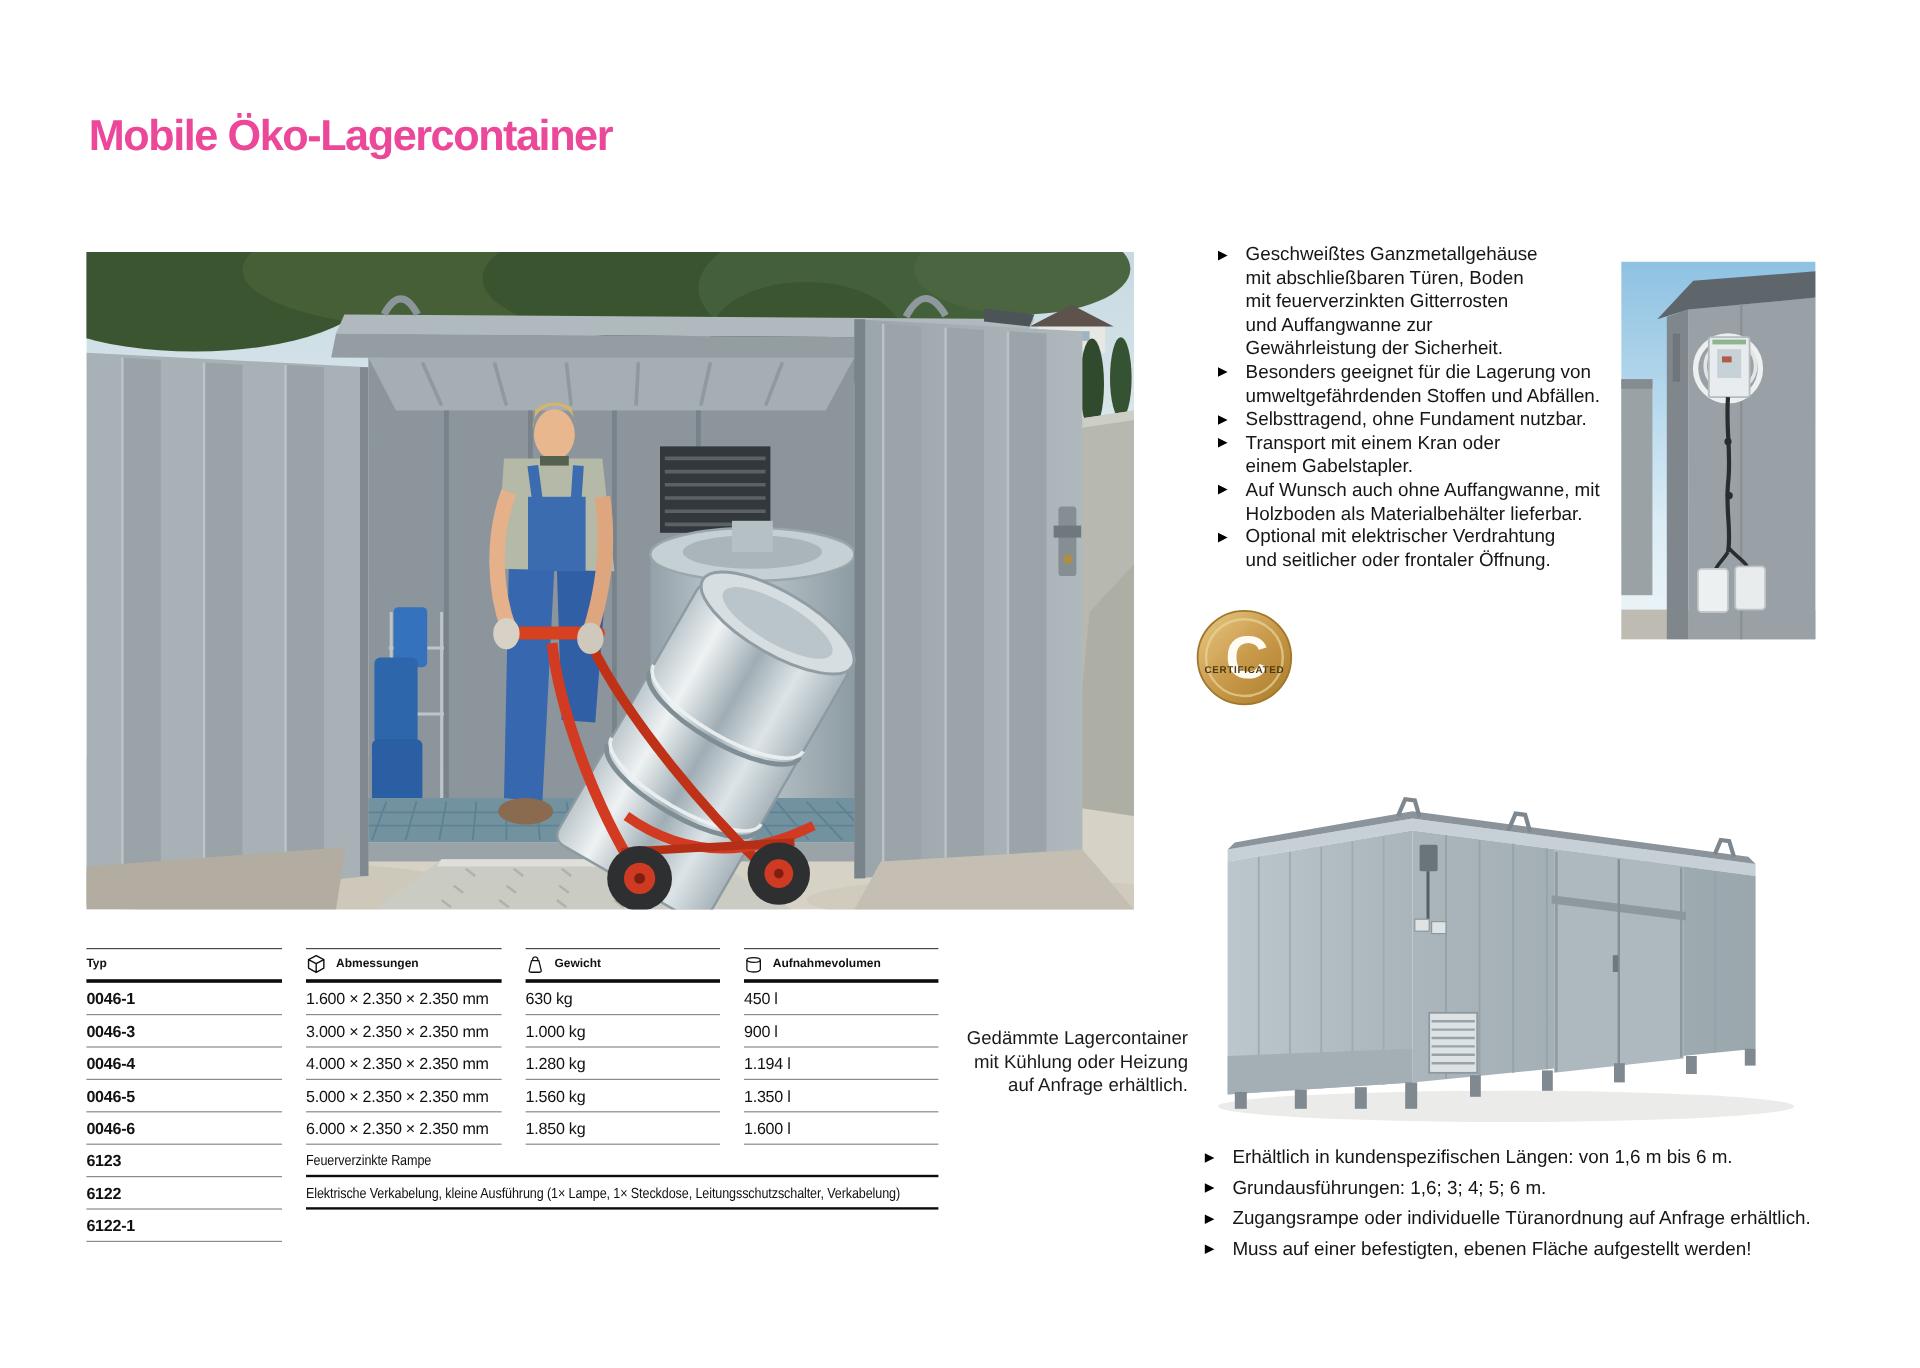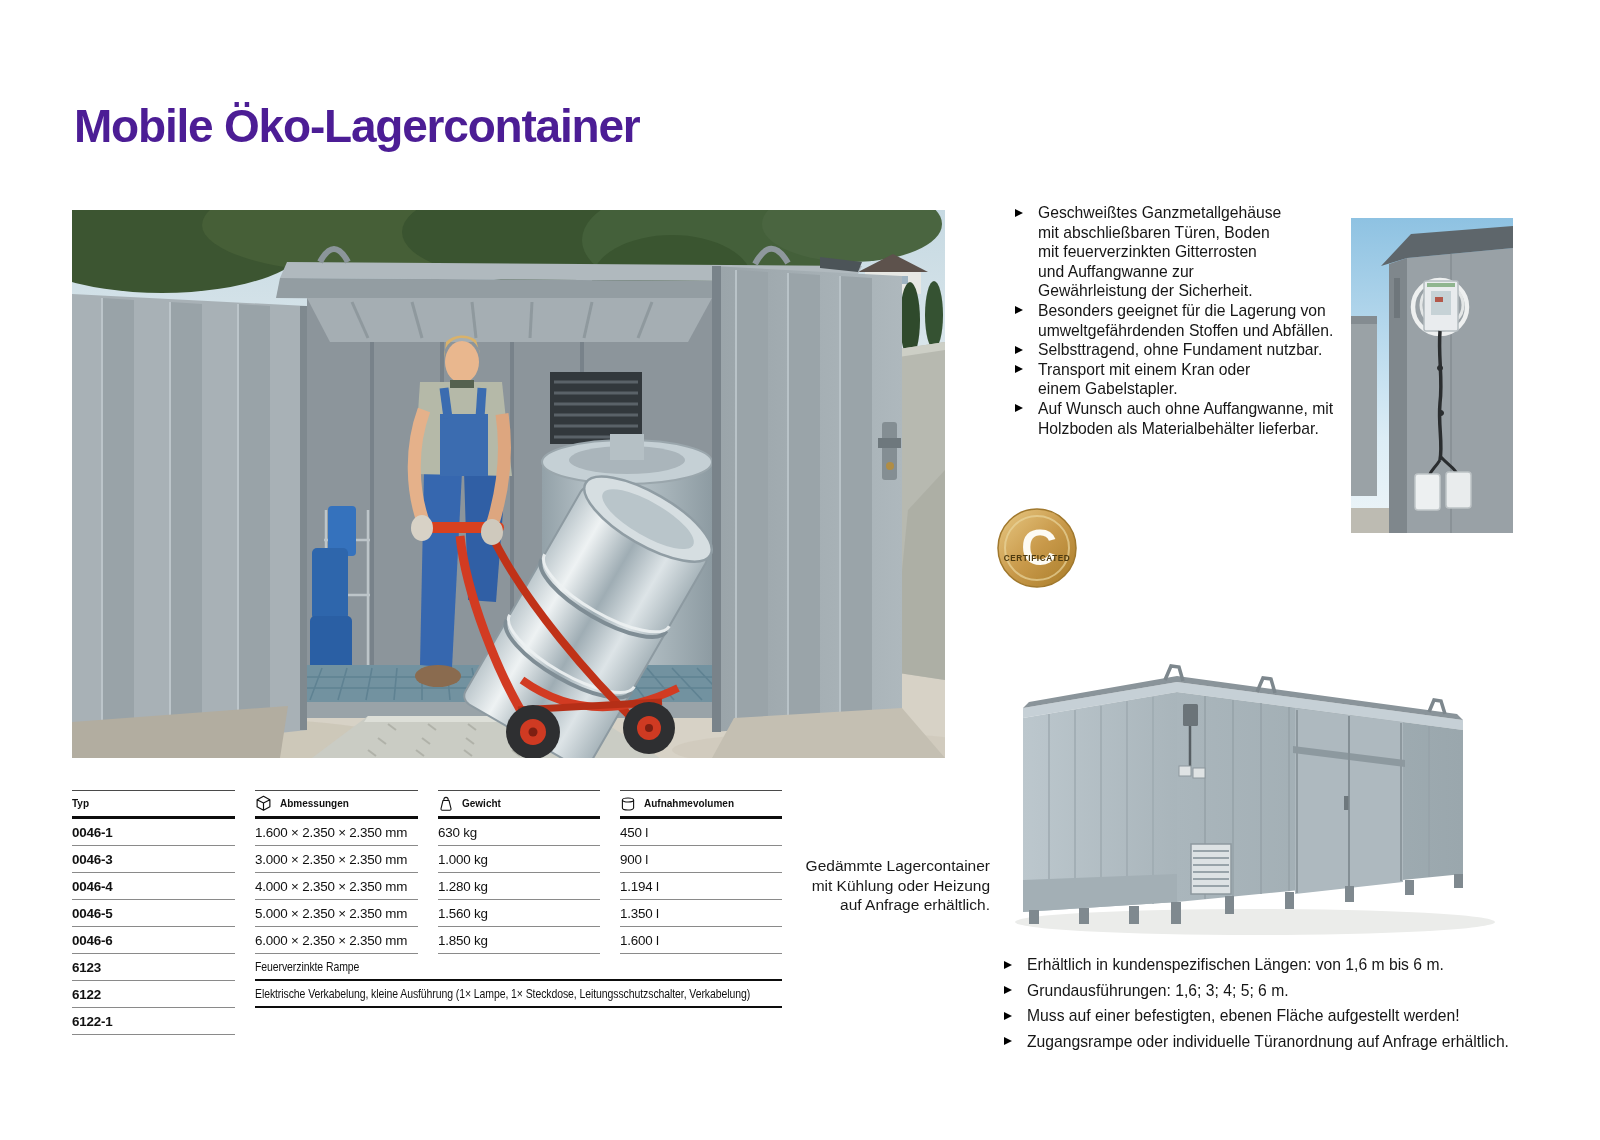--- a/index.html
+++ b/index.html
@@ -2,22 +2,22 @@
 <html><head>
 <meta charset="utf-8">
 <style>
   html,body{margin:0;padding:0;}
   body{
     width:1600px;height:1140px;position:relative;background:#ffffff;
     font-family:"Liberation Sans", sans-serif;color:#111;overflow:hidden;
     -webkit-font-smoothing:antialiased;
   }
   .page-title{
-    position:absolute;left:74px;top:68px;font-size:46px;font-weight:bold;
-    letter-spacing:-1.2px;color:#4c1d95;
+    position:absolute;left:74px;top:68px;font-size:36px;font-weight:bold;
+    letter-spacing:-1.2px;color:#ec4899;
   }
   
   .main-photo{position:absolute;left:72px;top:210px;width:873px;height:548px;}
   .detail-photo{position:absolute;left:1351px;top:218px;width:162px;height:315px;}
   .badge{position:absolute;left:995px;top:506px;width:84px;height:84px;}
   .product-image{position:absolute;left:1005px;top:650px;width:555px;height:295px;}
   .product-caption{
     position:absolute;left:788px;top:856px;width:202px;text-align:right;
     font-size:15.5px;line-height:19.5px;white-space:pre-line;color:#1a1a1a;
   }
@@ -312,20 +312,22 @@
 mit feuerverzinkten Gitterrosten
 und Auffangwanne zur
 Gewährleistung der Sicherheit.</li>
   <li>Besonders geeignet für die Lagerung von
 umweltgefährdenden Stoffen und Abfällen.</li>
   <li>Selbsttragend, ohne Fundament nutzbar.</li>
   <li>Transport mit einem Kran oder
 einem Gabelstapler.</li>
   <li>Auf Wunsch auch ohne Auffangwanne, mit
 Holzboden als Materialbehälter lieferbar.</li>
+  <li>Optional mit elektrischer Verdrahtung
+und seitlicher oder frontaler Öffnung.</li>
 </ul>
 
 <svg class="detail-photo" viewBox="0 0 162 315" preserveAspectRatio="none">
   <defs>
     <linearGradient id="sky2" x1="0" y1="0" x2="0" y2="1">
       <stop offset="0" stop-color="#8ec2e2"></stop>
         <stop offset="0.7" stop-color="#dcedf6"></stop>
       <stop offset="1" stop-color="#eef5f8"></stop>
     </linearGradient>
   </defs>
@@ -530,15 +532,15 @@
       <rect x="280" y="242" width="9" height="17"></rect>
     <rect x="340" y="236" width="9" height="16"></rect>
       <rect x="400" y="230" width="9" height="15"></rect>
     <rect x="449" y="224" width="9" height="14"></rect>
   </g>
 </svg>
 
 <ul class="bullets notes">
   <li>Erhältlich in kundenspezifischen Längen: von 1,6 m bis 6 m.</li>
   <li>Grundausführungen: 1,6; 3; 4; 5; 6 m.</li>
+  <li>Zugangsrampe oder individuelle Türanordnung auf Anfrage erhältlich.</li>
   <li>Muss auf einer befestigten, ebenen Fläche aufgestellt werden!</li>
-  <li>Zugangsrampe oder individuelle Türanordnung auf Anfrage erhältlich.</li>
 </ul>
 
 </body></html>

